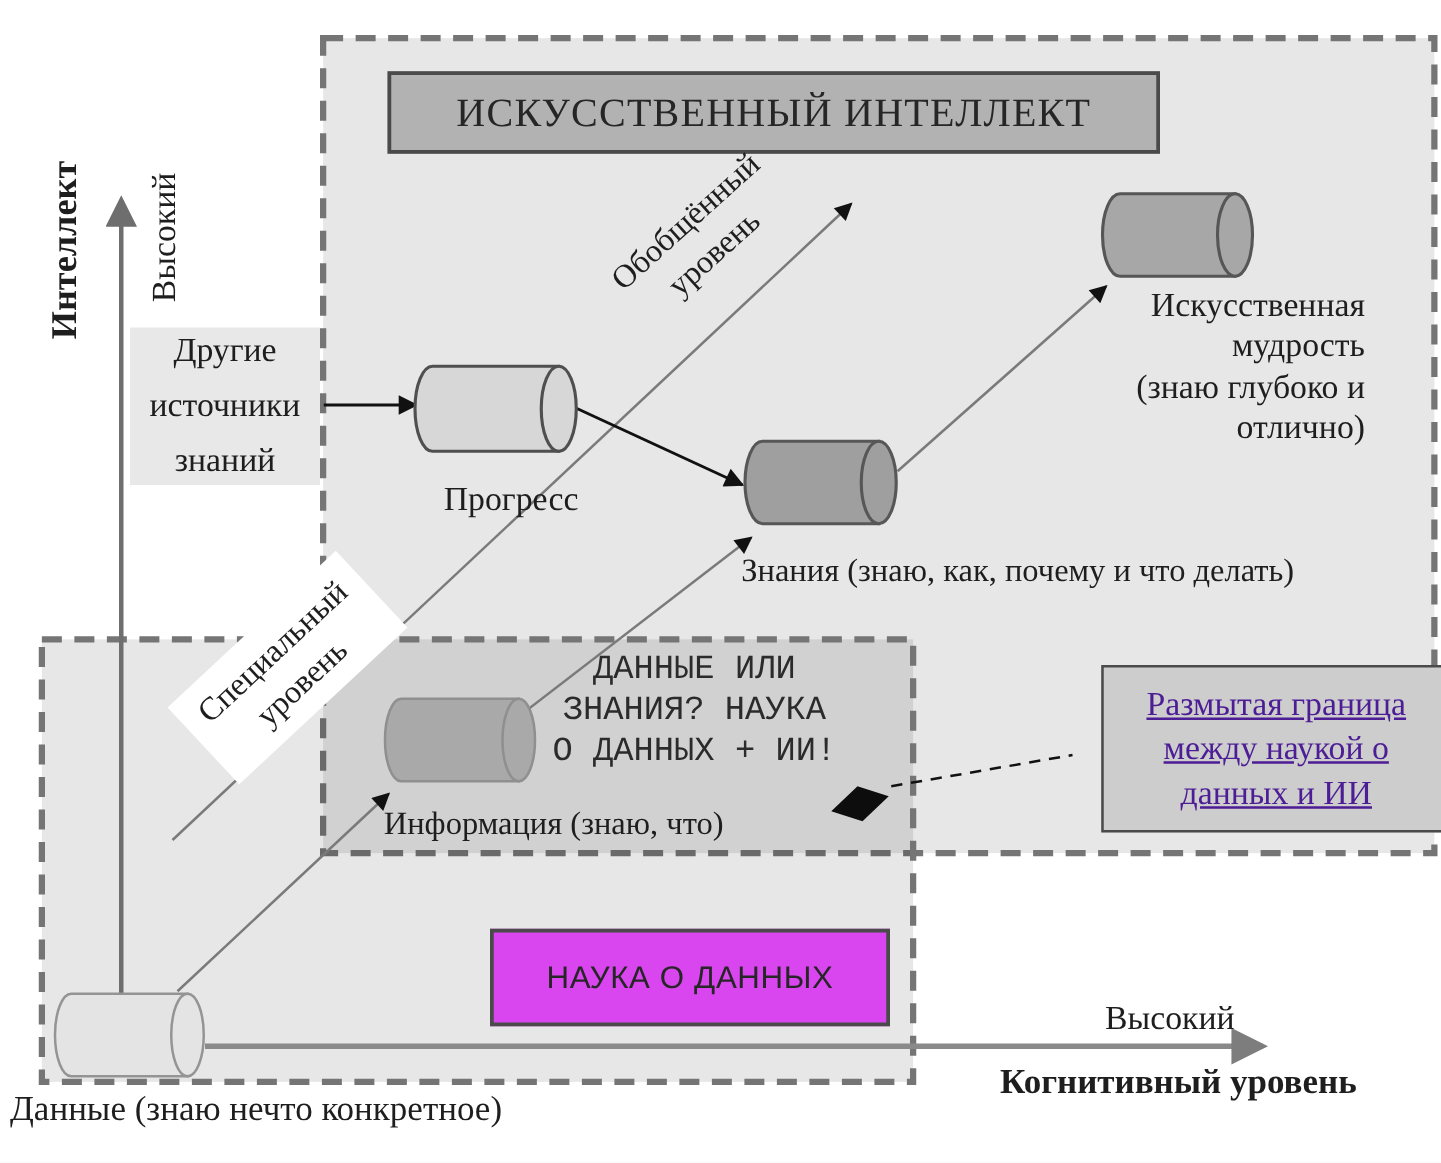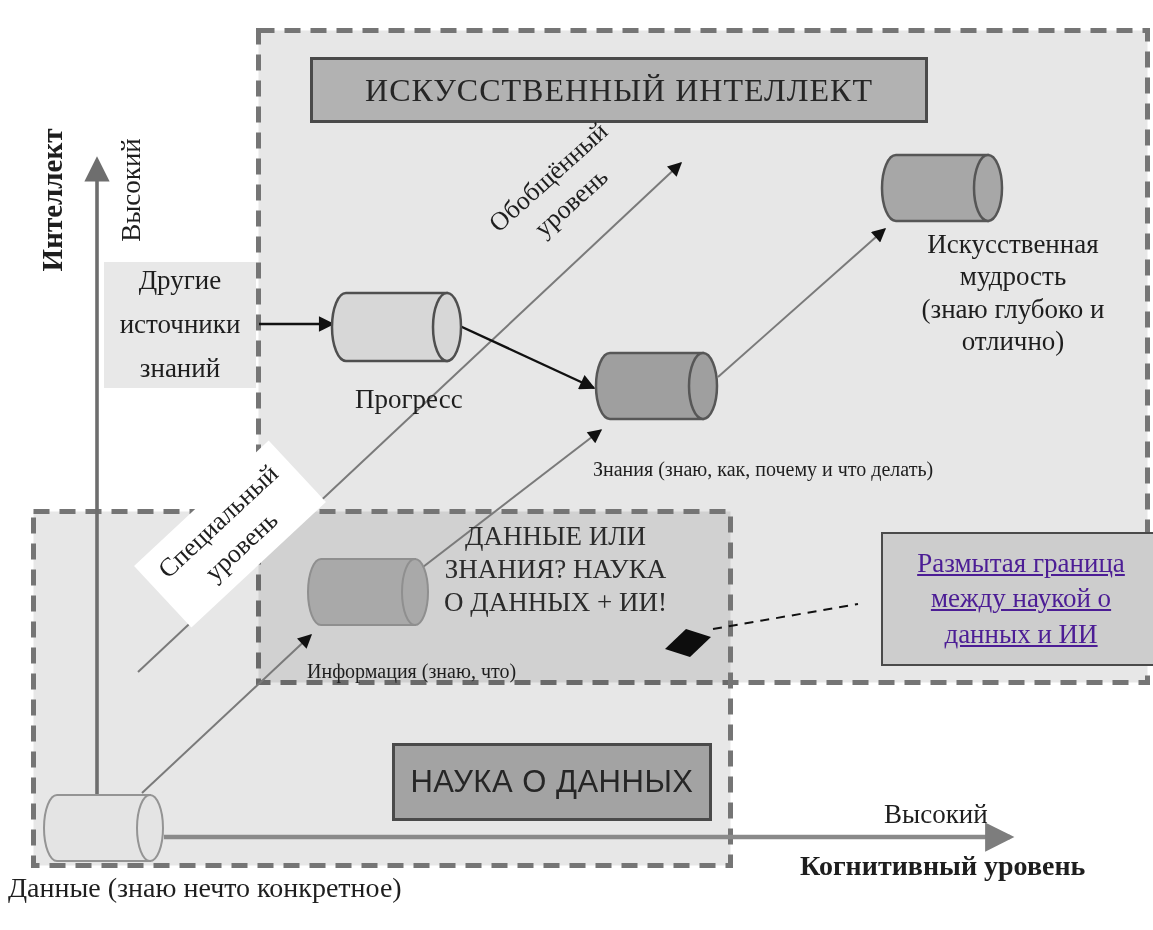--- a/index.html
+++ b/index.html
@@ -13,23 +13,23 @@
   .col{flex-direction:column;}
   .nowrap{white-space:nowrap;}
 
   .ai-title{
     left:310px;top:57px;width:612px;height:60px;
     background:#b2b2b2;border:3px solid #4a4a4a;
     font-size:32px;letter-spacing:1px;color:#262626;
   }
   .ds-title{
     left:392px;top:743px;width:314px;height:72px;
-    background:#a3a3a3;border:3px solid #4a4a4a;
+    background:#d946ef;border:3px solid #4a4a4a;
     font-family:"Liberation Sans","DejaVu Sans",sans-serif;
-    font-size:31px;letter-spacing:.5px;color:#262626;
+    font-size:25px;letter-spacing:.5px;color:#262626;
   }
   .boundary{
     left:881px;top:532px;width:276px;height:130px;
     background:#cdcdcd;border:2px solid #4a4a4a;
     font-size:27px;line-height:1.32;color:#4c1d95;text-decoration:underline;
   }
   .othersrc{
     left:104px;top:262px;width:152px;height:126px;
     background:rgba(0,0,0,0.09);
     font-size:27px;line-height:1.4;justify-content:space-between;
@@ -39,29 +39,29 @@
     background:#ffffff;transform:rotate(-43deg);
     font-size:26px;line-height:1.3;
   }
   .general{
     left:470px;top:152px;width:180px;height:76px;
     transform:rotate(-42deg);
     font-size:26px;line-height:1.3;
   }
   .callout{
     left:438px;top:520px;width:235px;
-    font-size:27px;line-height:1.22;color:#2b2b2b;text-align:center;
+    font-size:27px;line-height:1.22;color:#2b2b2b;text-align:center;font-family:Liberation Mono, monospace;
   }
   .lbl{font-size:27px;}
-  .lbl-sm{font-size:20px;margin-top:16px;}
+  .lbl-sm{font-size:26px;}
   .data-lbl{left:8px;top:872px;font-size:28px;}
   .progress-lbl{left:355px;top:384px;width:150px;text-align:left;}
   .knowledge-lbl{left:593px;top:442px;}
   .info-lbl{left:307px;top:644px;}
-  .wisdom-lbl{left:898px;top:228px;width:230px;text-align:center;line-height:1.2;}
+  .wisdom-lbl{left:862px;top:228px;width:230px;text-align:right;line-height:1.2;}
   .xhigh{left:884px;top:799px;}
   .xtitle{left:800px;top:850px;font-size:28px;font-weight:bold;}
   .yhigh{left:66px;top:176px;width:130px;height:28px;transform:rotate(-90deg);}
   .ytitle{left:-24px;top:185px;width:152px;height:30px;transform:rotate(-90deg);font-size:29px;font-weight:bold;}
 </style>
 </head>
 <body>
 
 <div class="stage">
 

